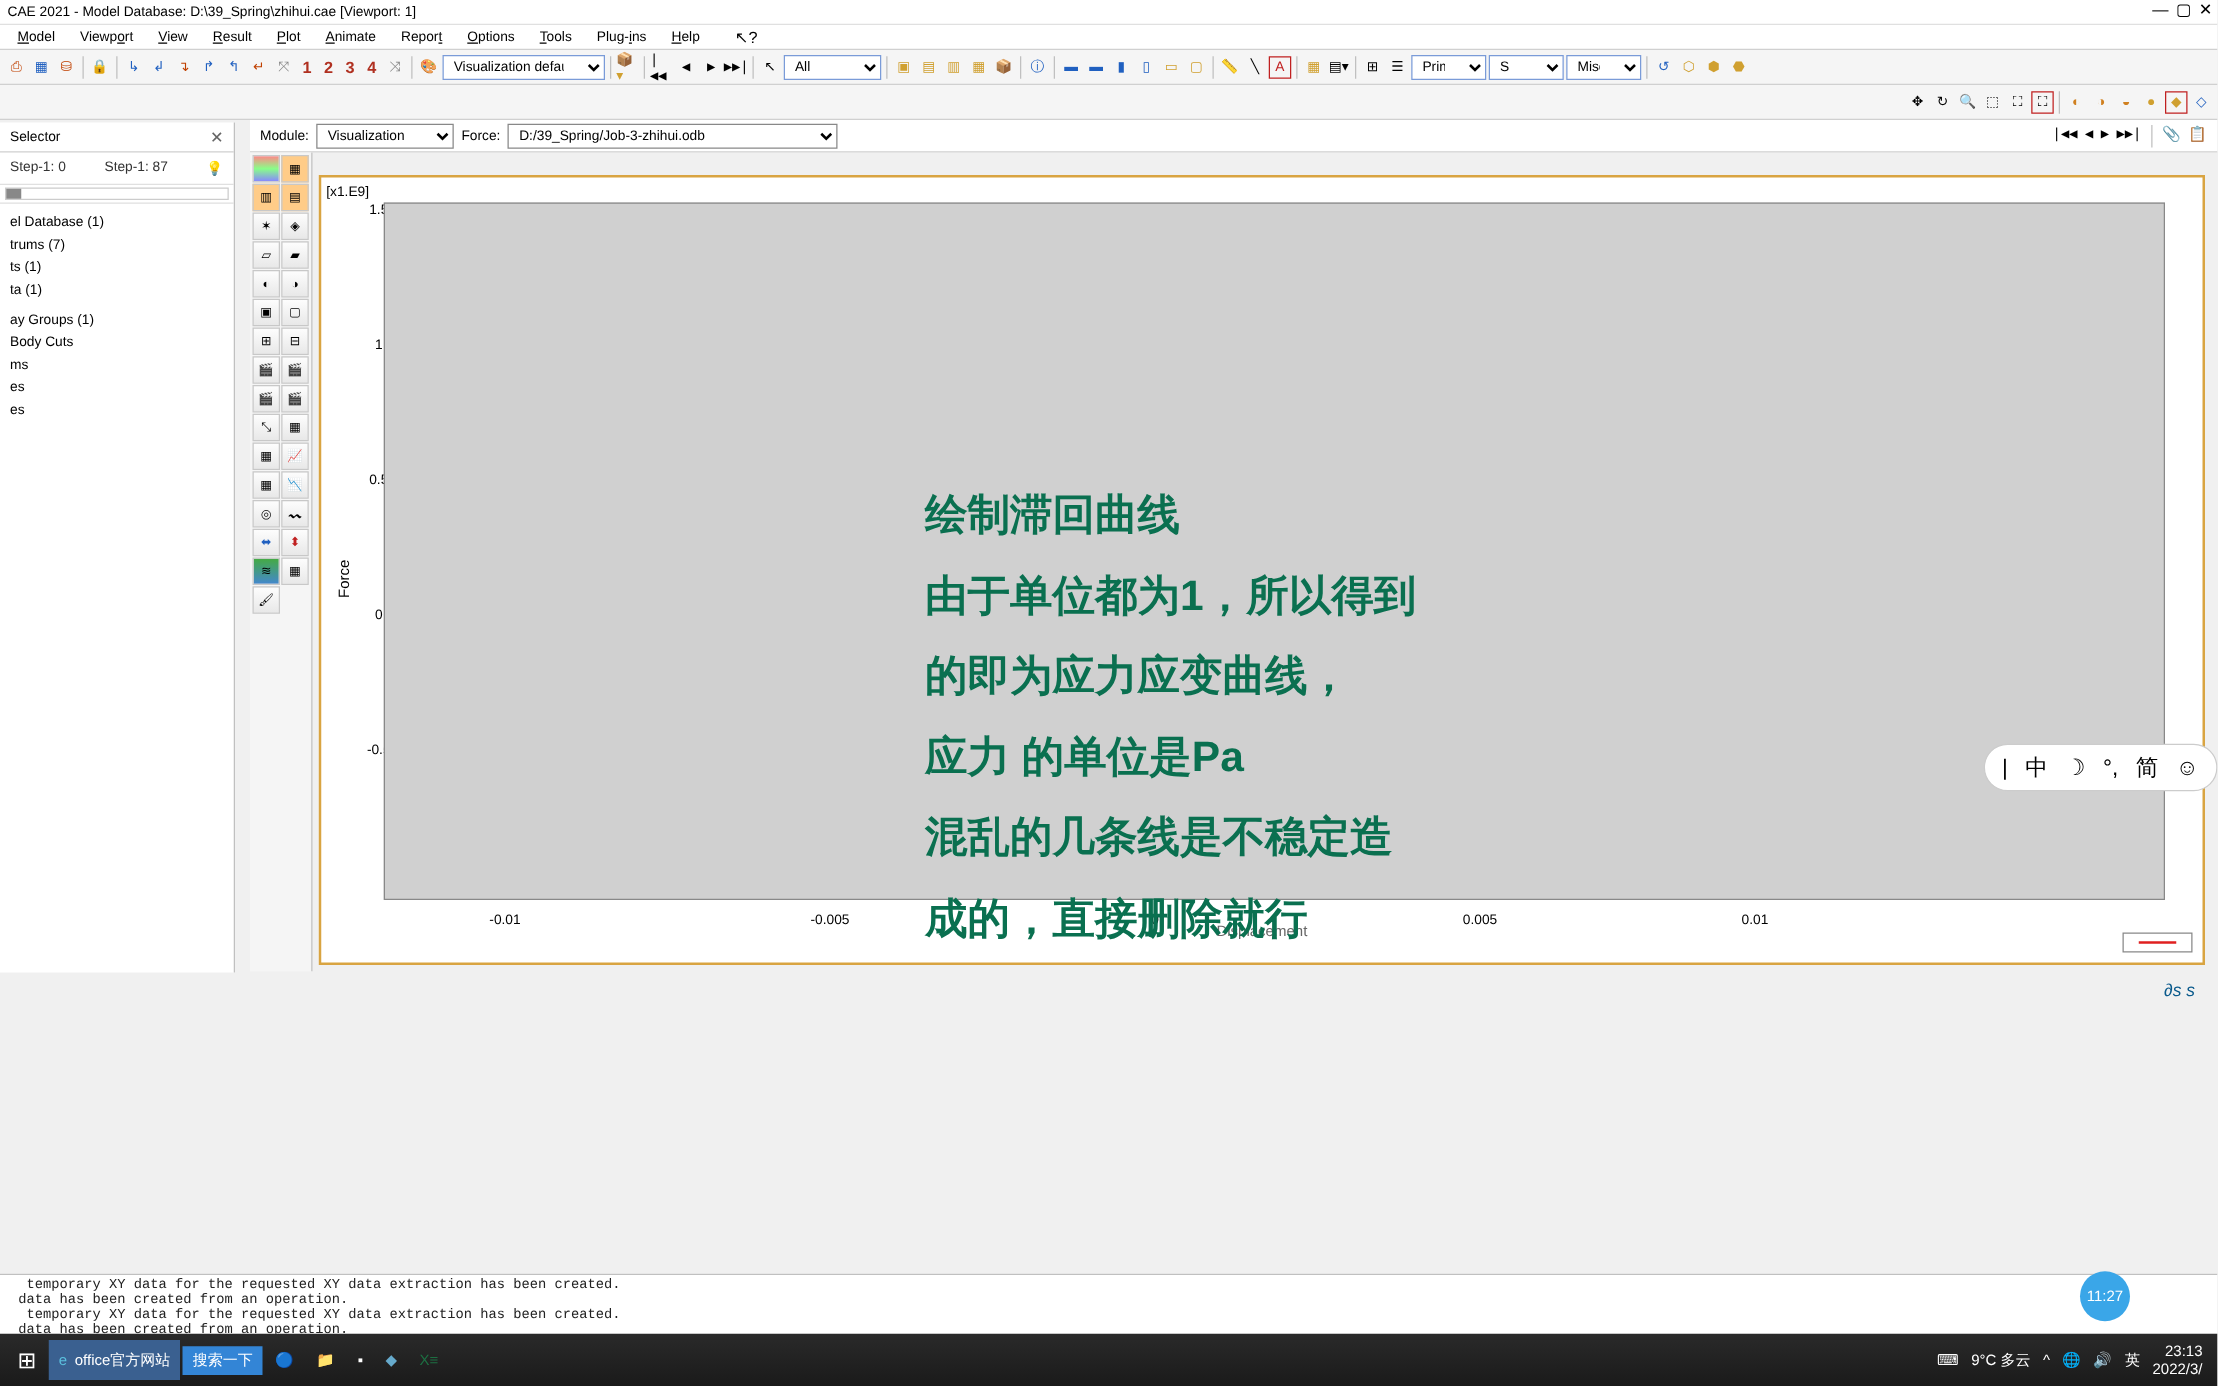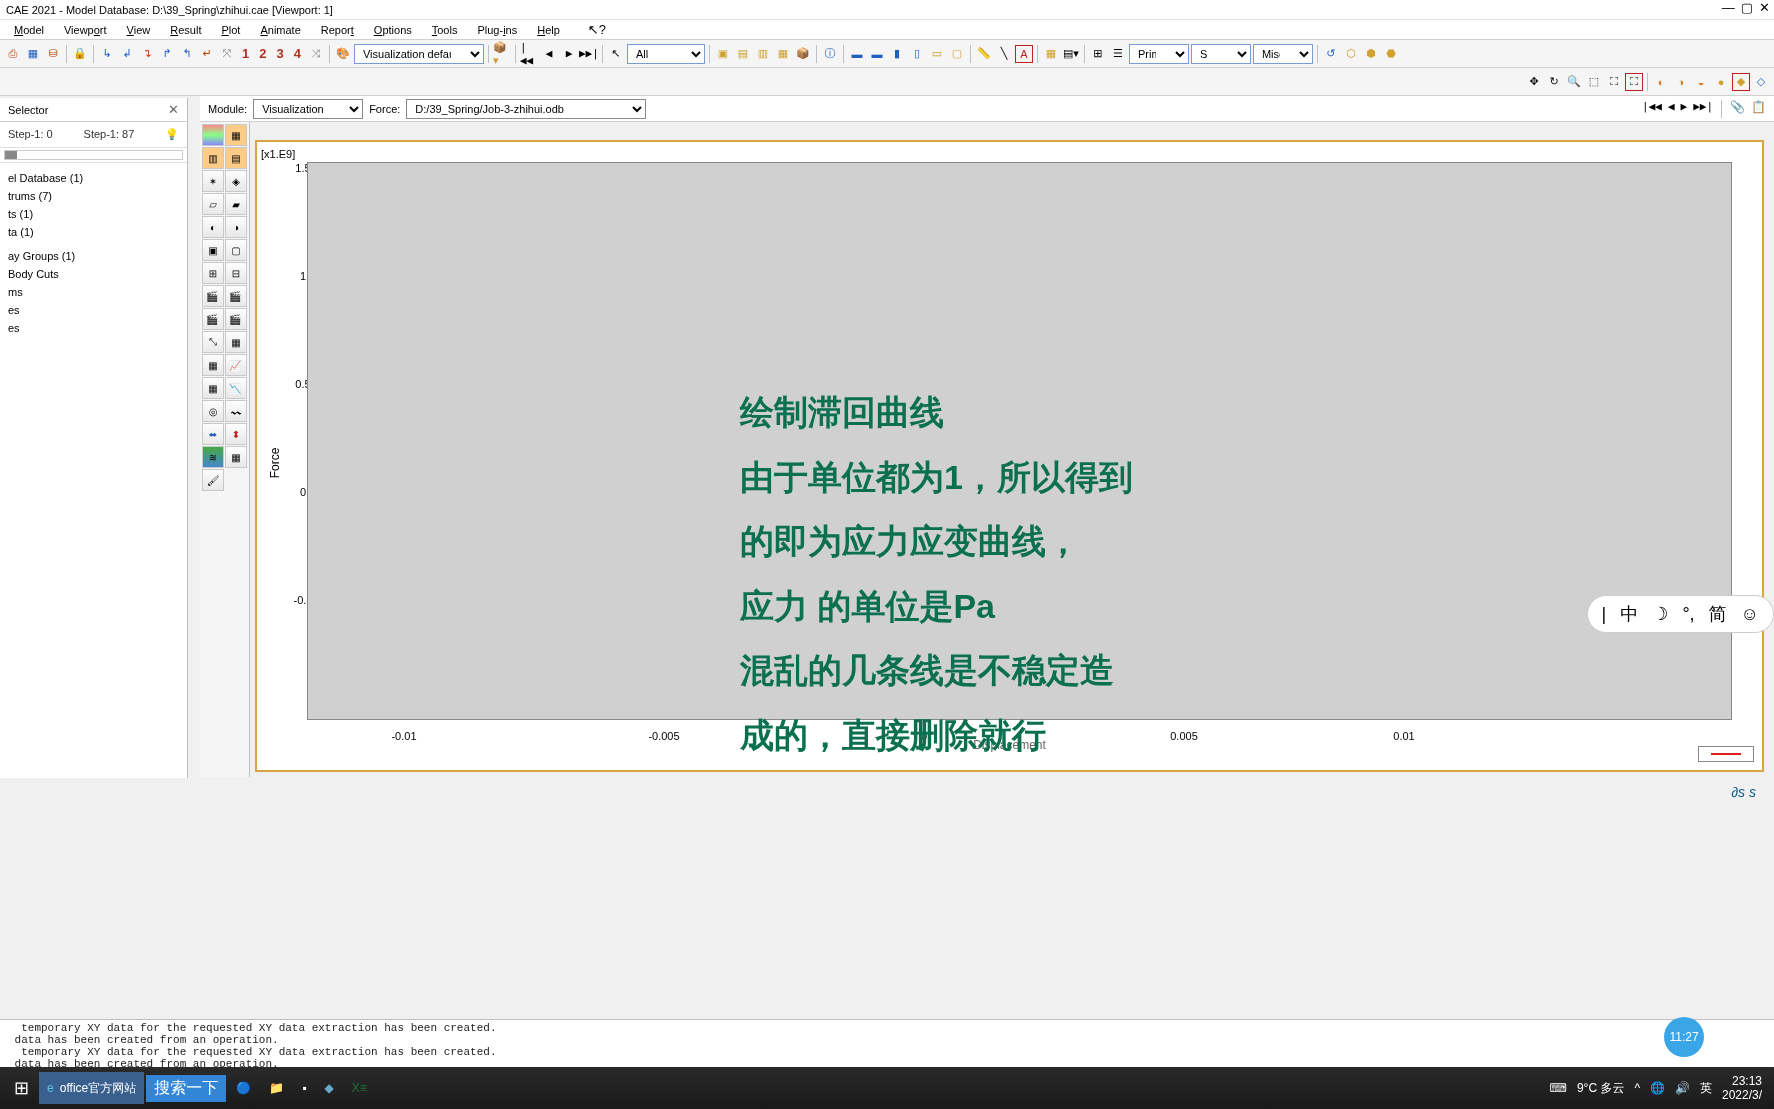--- a/index.html
+++ b/index.html
@@ -40,21 +40,21 @@
 .ime-bar { position: absolute; right: 0; top: 595px; background: #fff; border: 1px solid #ccc; border-radius: 20px; padding: 6px 14px; display: flex; gap: 14px; font-size: 18px; z-index: 11; align-items: center; }
 .legend-box { position: absolute; right: 8px; bottom: 8px; width: 56px; height: 16px; background: #fff; border: 1px solid #888; display: flex; align-items: center; justify-content: center; }
 .legend-line { width: 30px; height: 2px; background: #e02020; }
 .ds-logo { position: absolute; right: 6px; bottom: -30px; font-size: 14px; font-style: italic; color: #0a5a8c; }
 .message-area { position: absolute; left: 0; right: 0; bottom: 42px; height: 48px; background: #fff; border-top: 1px solid #c0c0c0; padding: 2px 8px; font-family: "Courier New", monospace; font-size: 11px; color: #222; overflow: hidden; white-space: pre; }
 .taskbar { position: absolute; left: 0; right: 0; bottom: 0; height: 42px; background: linear-gradient(#2a2a2a,#1a1a1a); display: flex; align-items: center; padding: 0 6px; gap: 2px; }
 .task-item { height: 32px; padding: 0 8px; display: flex; align-items: center; gap: 6px; color: #fff; font-size: 12px; }
 .task-item.active { background: #3a6090; }
 .task-right { margin-left: auto; display: flex; align-items: center; gap: 10px; color: #fff; font-size: 12px; }
 .task-time { text-align: right; line-height: 1.2; padding-right: 6px; }
-.search-btn { background: #3385d6; color: #fff; padding: 3px 8px; font-size: 16px; }
+.search-btn { background: #3385d6; color: #fff; padding: 3px 8px; font-size: 12px; }
 .video-badge { position: absolute; right: 70px; bottom: 52px; width: 40px; height: 40px; background: #3aa6e8; border-radius: 50%; display: flex; align-items: center; justify-content: center; color: #fff; font-size: 12px; z-index: 12; }
 svg.hyst-svg { width: 100%; height: 100%; }
 .play-ctrl { font-family: monospace; font-size: 11px; }
 </style>
 </head>
 <body>
 
 <div class="titlebar">
   <span>CAE 2021 - Model Database: D:\39_Spring\zhihui.cae  [Viewport: 1]</span>
   <div class="titlebar-buttons">
@@ -188,21 +188,21 @@
     <div class="tree-item">ms</div>
     <div class="tree-item">es</div>
     <div class="tree-item">es</div>
   </div>
 </div>
 
 <div class="context-bar">
   <span class="ctx-label">Module:</span>
   <select class="ctx-select" style="width:110px"><option>Visualization</option></select>
   <span class="ctx-label">Force:</span>
-  <select class="ctx-select" style="width:240px"><option>D:/39_Spring/Job-3-zhihui.odb</option></select>
+  <select class="ctx-select" style="width:264px"><option>D:/39_Spring/Job-3-zhihui.odb</option></select>
   <div class="ctx-nav">
     <span class="play-ctrl">|◀◀</span>
     <span class="play-ctrl">◀</span>
     <span class="play-ctrl">▶</span>
     <span class="play-ctrl">▶▶|</span>
     <span class="tb-sep"></span>
     <span>📎</span>
     <span>📋</span>
   </div>
 </div>

